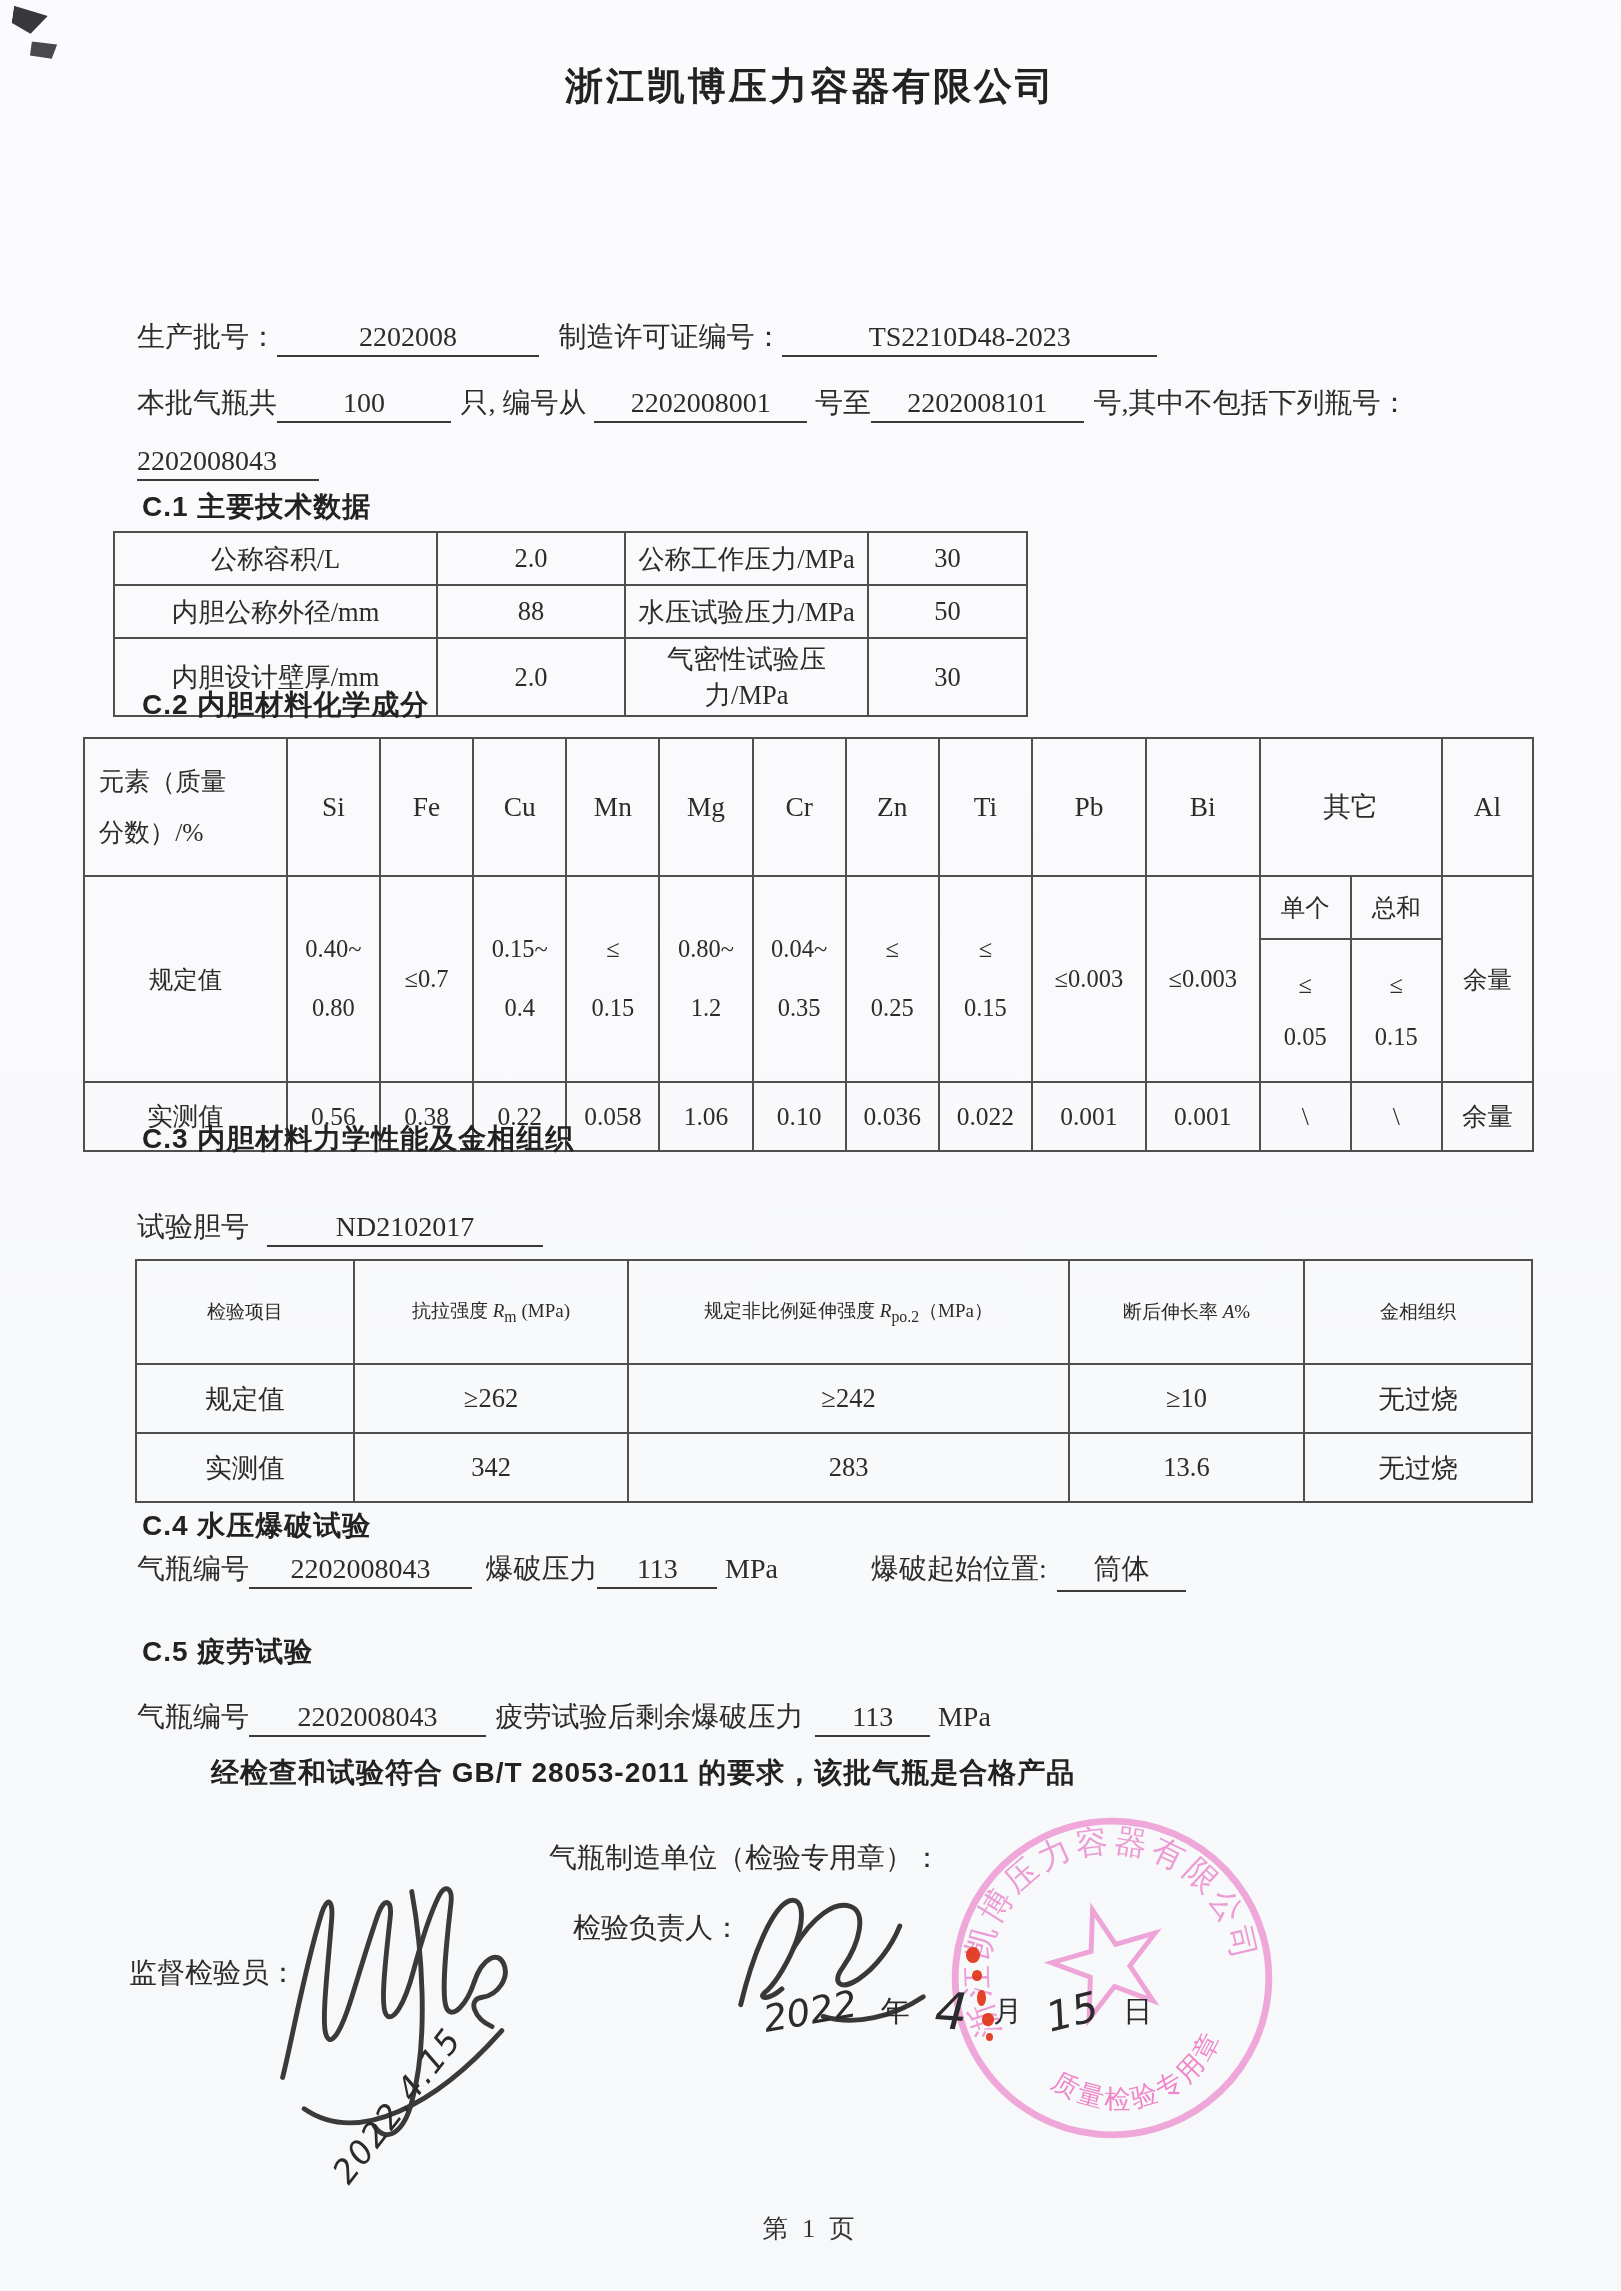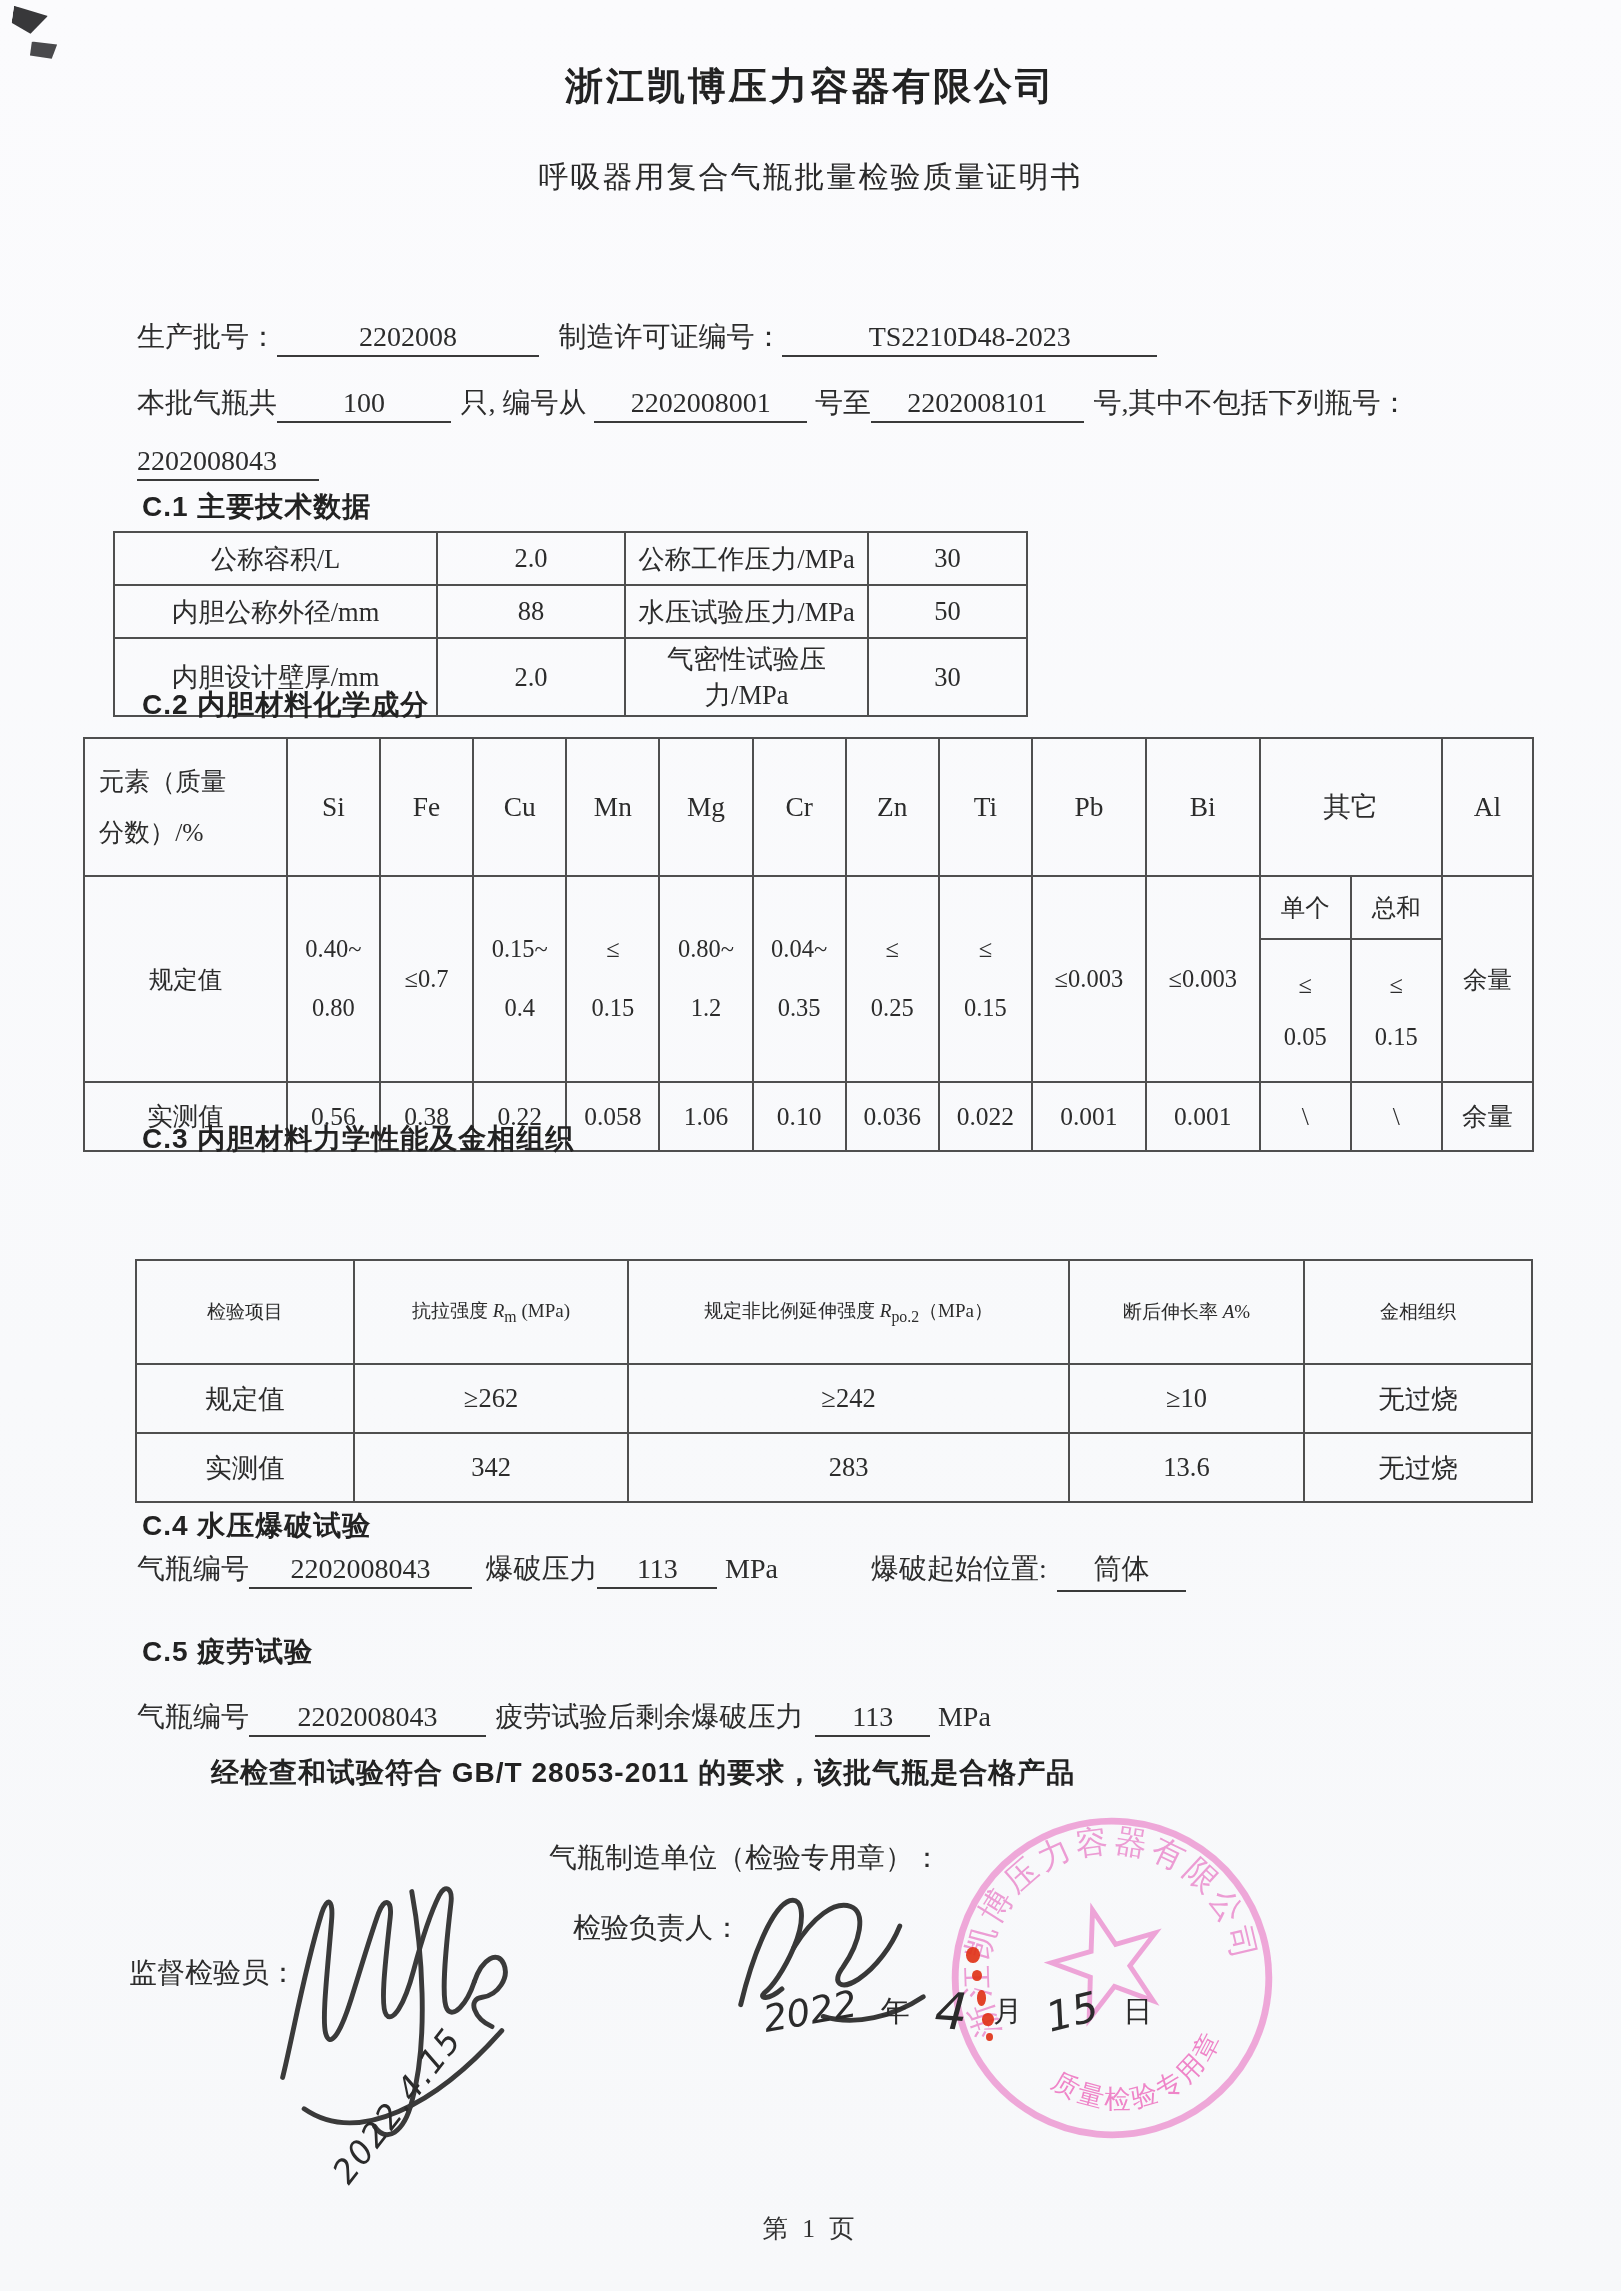--- a/index.html
+++ b/index.html
@@ -44,21 +44,20 @@
 </style>
 </head>
 <body>
 
 <div class="page">
 
   <div class="abs artifact" style="left:11.8px; top:7.8px; width:35px; height:25.5px; clip-path:polygon(0 0,100% 22%,58% 100%,0 68%); transform:rotate(8deg);"></div>
   <div class="abs artifact" style="left:29px; top:39px; width:29px; height:21.6px; clip-path:polygon(18% 0,100% 42%,70% 100%,0 60%); transform:rotate(-14deg); opacity:.8;"></div>
 
   <div class="abs center doc-title" style="top:61px;">浙江凯博压力容器有限公司</div>
-  <div class="abs center doc-subtitle" style="top:157px;">呼吸器用复合气瓶批量检验质量证明书</div>
 
 
   <div class="abs line" style="top:318px;">
     <span class="lbl">生产批号：</span><span class="uval" style="min-width:250px;">2202008</span><span class="lbl" style="margin-left:19.6px;">制造许可证编号：</span><span class="uval" style="min-width:363px;">TS2210D48-2023</span>
   </div>
 
   <div class="abs line" style="top:384px;">
     <span class="lbl">本批气瓶共</span><span class="uval" style="min-width:162px;">100</span><span class="lbl" style="margin-left:9.8px;">只, 编号从</span><span class="uval" style="min-width:201px; margin-left:7.8px;">2202008001</span><span class="lbl" style="margin-left:7.8px;">号至</span><span class="uval" style="min-width:201px;">2202008101</span><span class="lbl" style="margin-left:9.8px;">号,其中不包括下列瓶号：</span>
   </div>
 
@@ -173,20 +172,23 @@
       <td>0.001</td>
       <td>0.001</td>
       <td>\</td>
       <td>\</td>
       <td>余量</td>
     </tr>
   </tbody>
     </table>
 
   <div class="abs heading" style="top:1120px;">C.3  内胆材料力学性能及金相组织</div>
+  <div class="abs line" style="top:1208px;">
+    <span class="lbl">试验胆号</span><span class="uval" style="min-width:265px; margin-left:17.6px;">ND2102017</span>
+  </div>
   <table class="tbl c3tbl abs" style="left:135px; top:1259px;">
     <colgroup>
         <col style="width:218px">
         <col style="width:274px">
         <col style="width:441px">
         <col style="width:235px">
         <col style="width:228px">
       </colgroup>
     <tbody>
         <tr class="hdr">

